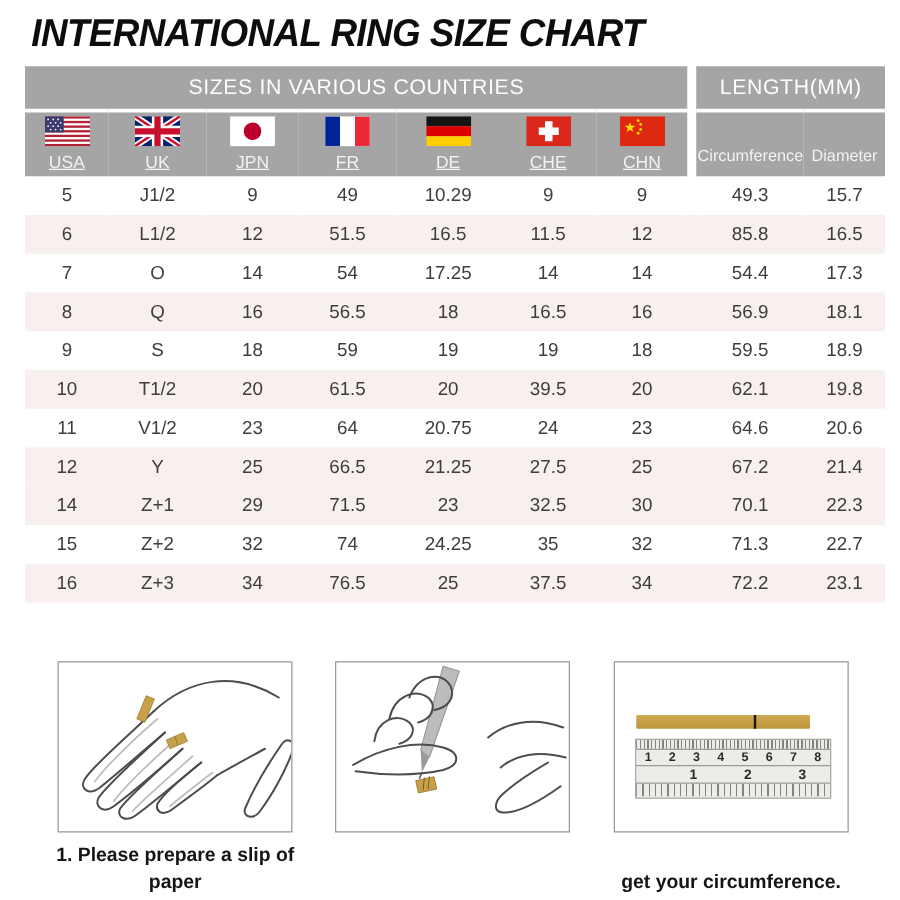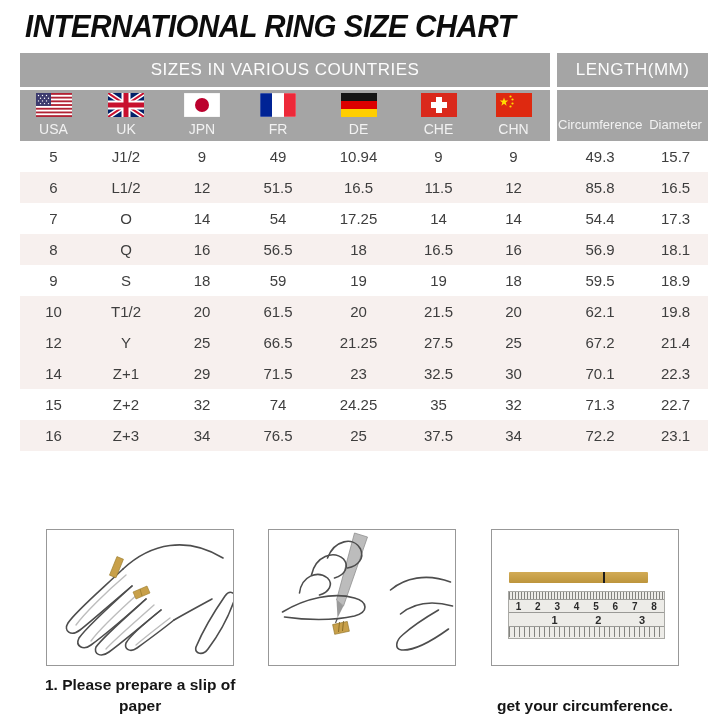--- a/index.html
+++ b/index.html
@@ -24,21 +24,21 @@
     border-collapse:collapse; table-layout:fixed;
   }
   .ghead {
     background:#a5a5a5; color:#fdfdfd; font-weight:normal;
     font-size:17px; height:35px; border-bottom:3px solid #fff;
     letter-spacing:0.5px;
   }
   th.gapcol { background:#fff; border:none; padding:0; }
   .fcell { background:#a5a5a5; height:49px; padding:2px 0 4px 0; text-align:center; vertical-align:middle; }
   .fcell svg.flag { display:block; margin:1px auto 0 auto; }
-  .ccode { color:#f2f2f2; font-size:14px; margin-top:4px; font-weight:normal; }
+  .ccode { color:#f2f2f2; font-size:14px; margin-top:4px; font-weight:normal;text-decoration:underline; }
   .lhead {
     background:#a5a5a5; color:#f2f2f2; font-size:13px; font-weight:normal;
     vertical-align:bottom; padding-bottom:9px; text-align:center;
   }
   tbody td {
     height:31px; text-align:center; font-size:15px; color:#3e3e3e; padding:0;
   }
   tbody tr.alt { background:#f7f0ee; }
 
   
@@ -201,21 +201,21 @@
         <th class="lhead">Circumference</th>
         <th class="lhead">Diameter</th>
       </tr>
     </thead>
     <tbody>
         <tr>
           <td>5</td>
           <td>J1/2</td>
           <td>9</td>
           <td>49</td>
-          <td>10.94</td>
+          <td>10.29</td>
           <td>9</td>
           <td>9</td>
           <td></td>
           <td>49.3</td>
           <td>15.7</td>
         </tr>
         <tr class="alt">
           <td>6</td>
           <td>L1/2</td>
           <td>12</td>
@@ -262,25 +262,37 @@
           <td></td>
           <td>59.5</td>
           <td>18.9</td>
         </tr>
         <tr class="alt">
           <td>10</td>
           <td>T1/2</td>
           <td>20</td>
           <td>61.5</td>
           <td>20</td>
-          <td>21.5</td>
+          <td>39.5</td>
           <td>20</td>
           <td></td>
           <td>62.1</td>
           <td>19.8</td>
+        </tr>
+        <tr>
+          <td>11</td>
+          <td>V1/2</td>
+          <td>23</td>
+          <td>64</td>
+          <td>20.75</td>
+          <td>24</td>
+          <td>23</td>
+          <td></td>
+          <td>64.6</td>
+          <td>20.6</td>
         </tr>
         <tr class="alt">
           <td>12</td>
           <td>Y</td>
           <td>25</td>
           <td>66.5</td>
           <td>21.25</td>
           <td>27.5</td>
           <td>25</td>
           <td></td>

